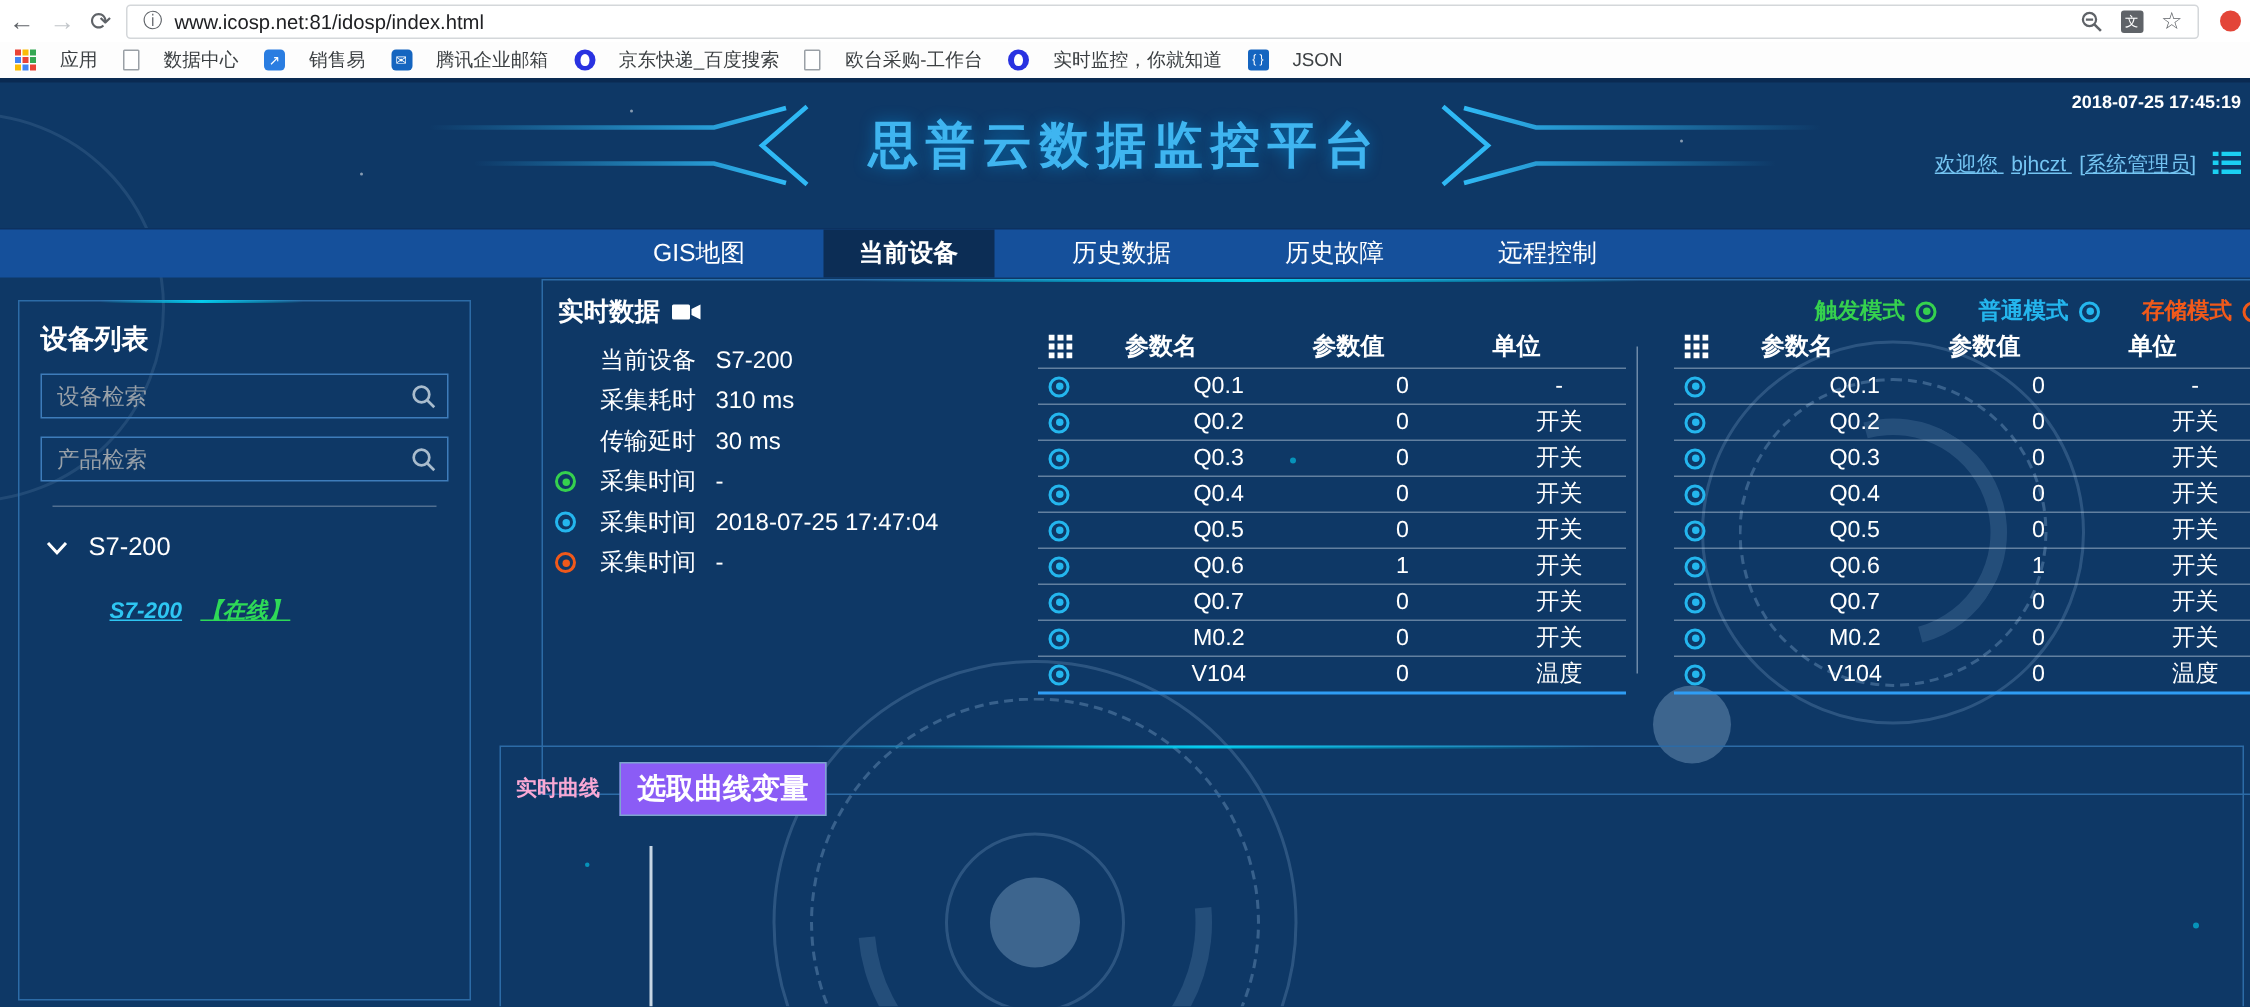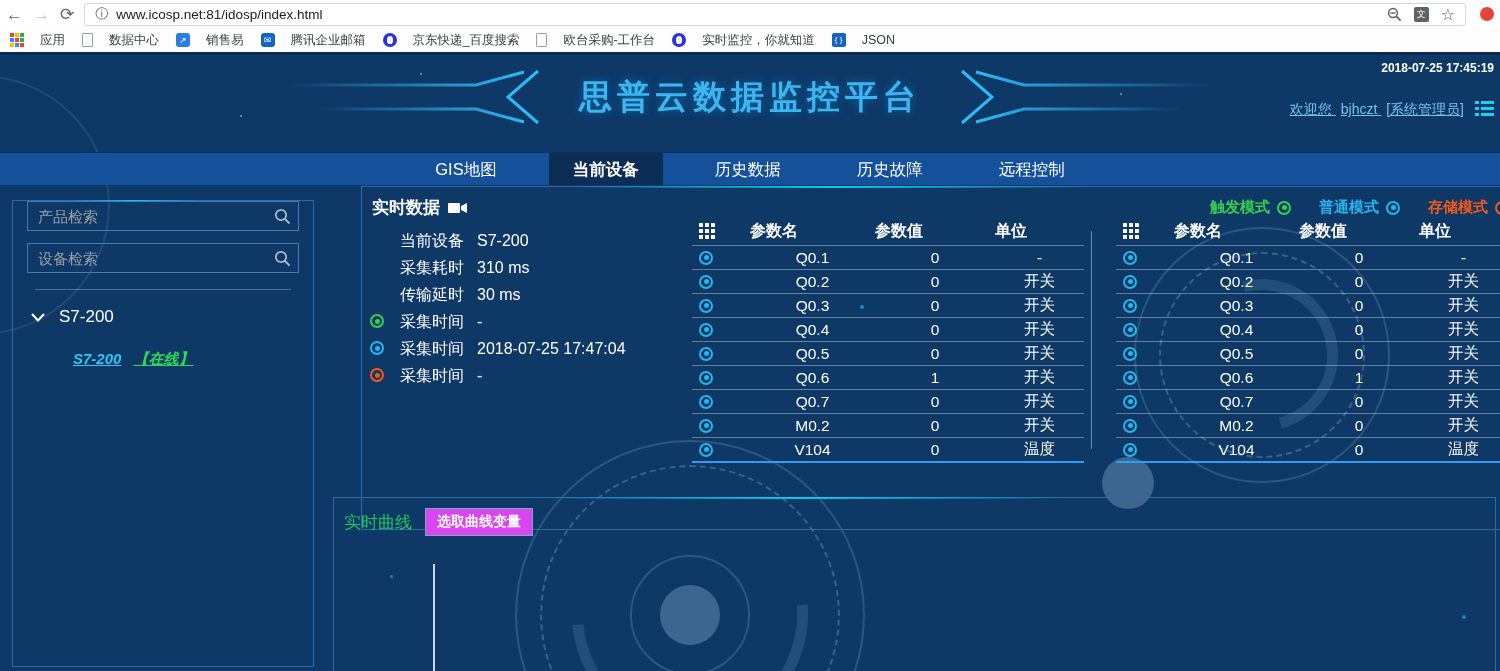--- a/index.html
+++ b/index.html
@@ -93,22 +93,22 @@
   .param-table { position:absolute; top:30px; width:392px; border-bottom:2px solid #2f9df5; }
   .t-head, .t-row { display:grid; grid-template-columns:58px 125px 120px 1fr; align-items:center; }
   .t-head { height:28px; color:#fff; font-weight:bold; font-size:16px; }
   .t-row { height:24px; border-top:1px solid rgba(214,228,240,.42); font-size:15.5px; color:#fff; cursor:default;text-align:center; }
   .c-icon { padding-left:7px; display:flex; align-items:center; }
   .v-divider { position:absolute; left:729px; top:44px; height:218px; width:1px; background:rgba(205,220,235,.5); }
   .t2-scroll { position:absolute; left:1153px; top:36px; width:5px; height:192px; background:#cfd9e2; border-radius:3px; cursor:pointer; }
 
   
   .cv-row { margin:10px 0 0 10px; display:flex; align-items:center; gap:13px; }
-  .cv-title { font-size:17px; font-weight:normal; color:#22c55e; }
-  .cv-btn { border:1px solid #7da6cf; background:#d946ef; color:#fff; font-size:14px; font-weight:bold; padding:4px 11px; cursor:pointer; font-family:inherit;text-align:center; }
+  .cv-title { font-size:14px; font-weight:bold; color:#f9a8d4; }
+  .cv-btn { border:1px solid #7da6cf; background:#8b5cf6; color:#fff; font-size:19px; font-weight:bold; padding:4px 11px; cursor:pointer; font-family:inherit;text-align:center; }
   .cv-axis { position:absolute; left:99px; top:66px; bottom:0; width:2px; background:rgba(232,242,250,.85); }
 </style>
 </head>
 <body>
 
 <div class="chrome">
   <div class="url-row">
     <span class="nav-ic">←</span>
     <span class="nav-ic disabled">→</span>
     <span class="nav-ic">⟳</span>
@@ -230,29 +230,30 @@
 
   <div class="topnav">
     <div class="tab">GIS地图</div>
     <div class="tab active">当前设备</div>
     <div class="tab">历史数据</div>
     <div class="tab">历史故障</div>
     <div class="tab">远程控制</div>
   </div>
 
   <div class="panel sidebar">
+    <div class="sb-title">设备列表</div>
     <div class="sb-input">
-      <input type="text" placeholder="产品检索" style="">
+      <input type="text" placeholder="设备检索" style="">
       <svg class="sb-search" width="17" height="17" viewBox="0 0 17 17">
         <circle cx="7" cy="7" r="5.2" fill="none" stroke="#a9bccd" stroke-width="1.8"></circle>
         <line x1="11" y1="11" x2="15.5" y2="15.5" stroke="#a9bccd" stroke-width="1.8"></line>
       </svg>
     </div>
     <div class="sb-input">
-      <input type="text" placeholder="设备检索" style="">
+      <input type="text" placeholder="产品检索" style="">
       <svg class="sb-search" width="17" height="17" viewBox="0 0 17 17">
         <circle cx="7" cy="7" r="5.2" fill="none" stroke="#a9bccd" stroke-width="1.8"></circle>
         <line x1="11" y1="11" x2="15.5" y2="15.5" stroke="#a9bccd" stroke-width="1.8"></line>
       </svg>
     </div>
     <div class="sb-divider"></div>
     <div class="sb-group">
       <svg width="14" height="9" viewBox="0 0 14 9">
         <polyline points="1,1 7,7.5 13,1" fill="none" stroke="#ffffff" stroke-width="2"></polyline>
       </svg>

